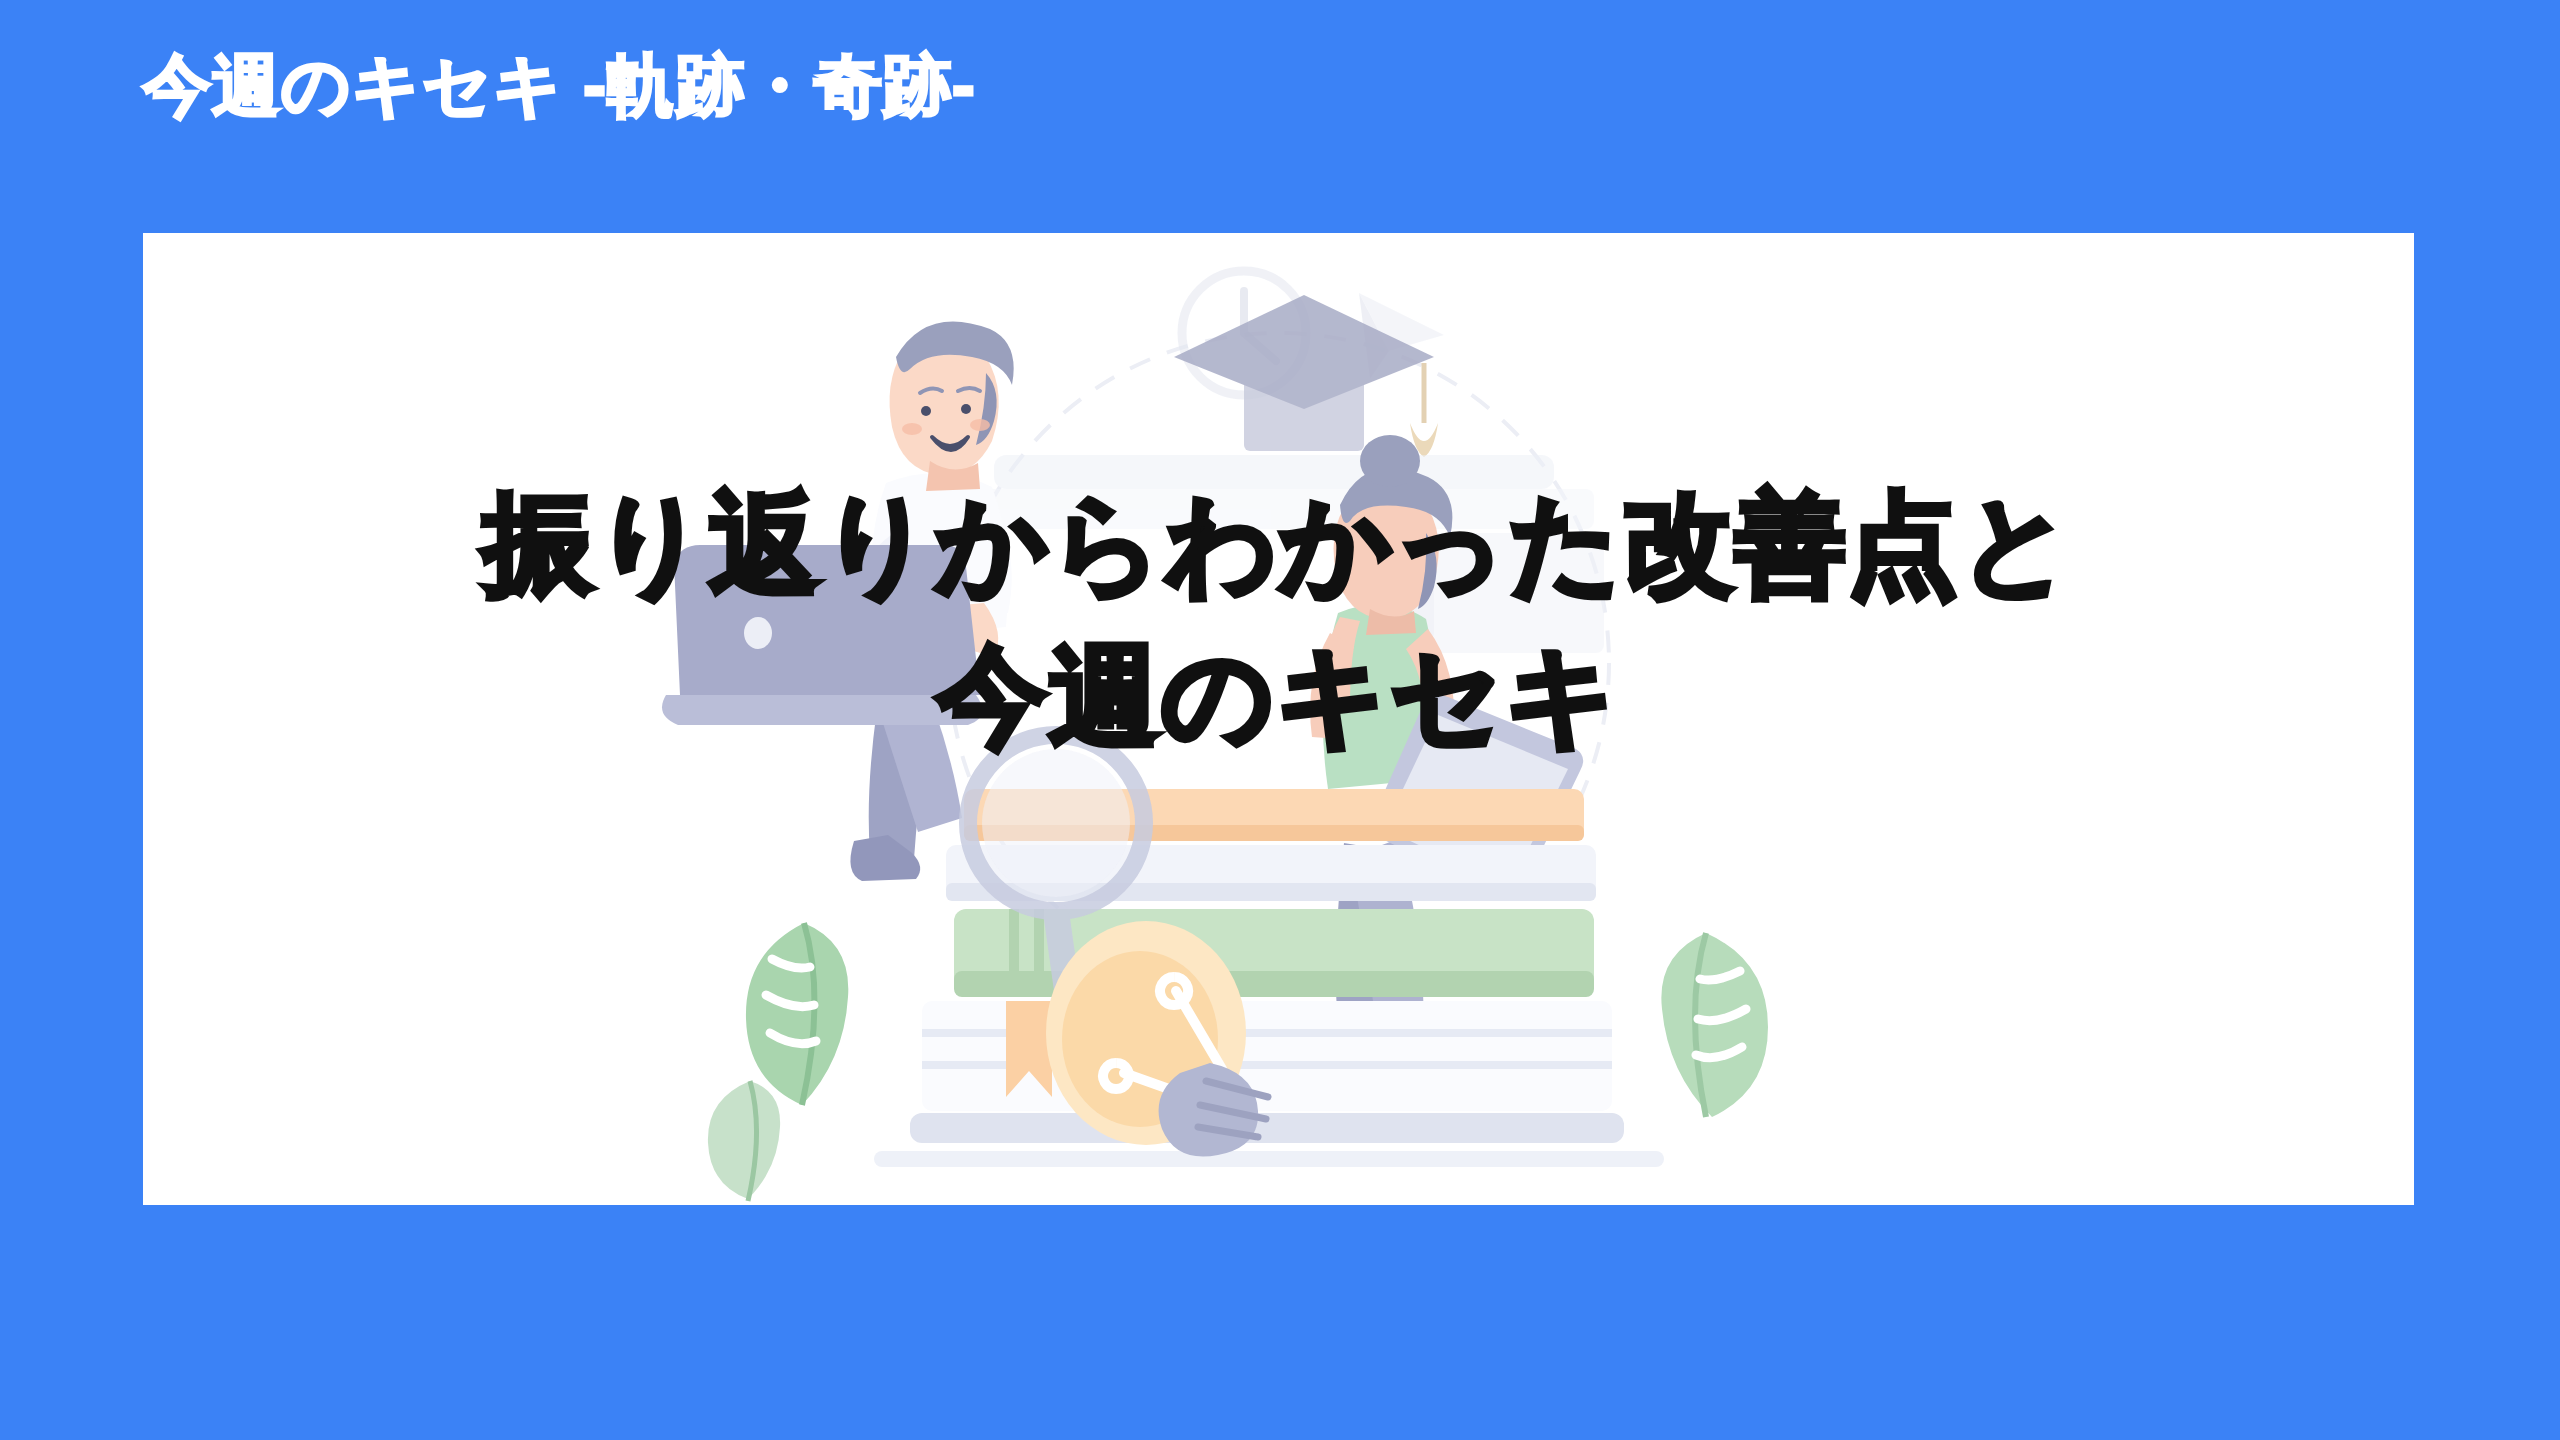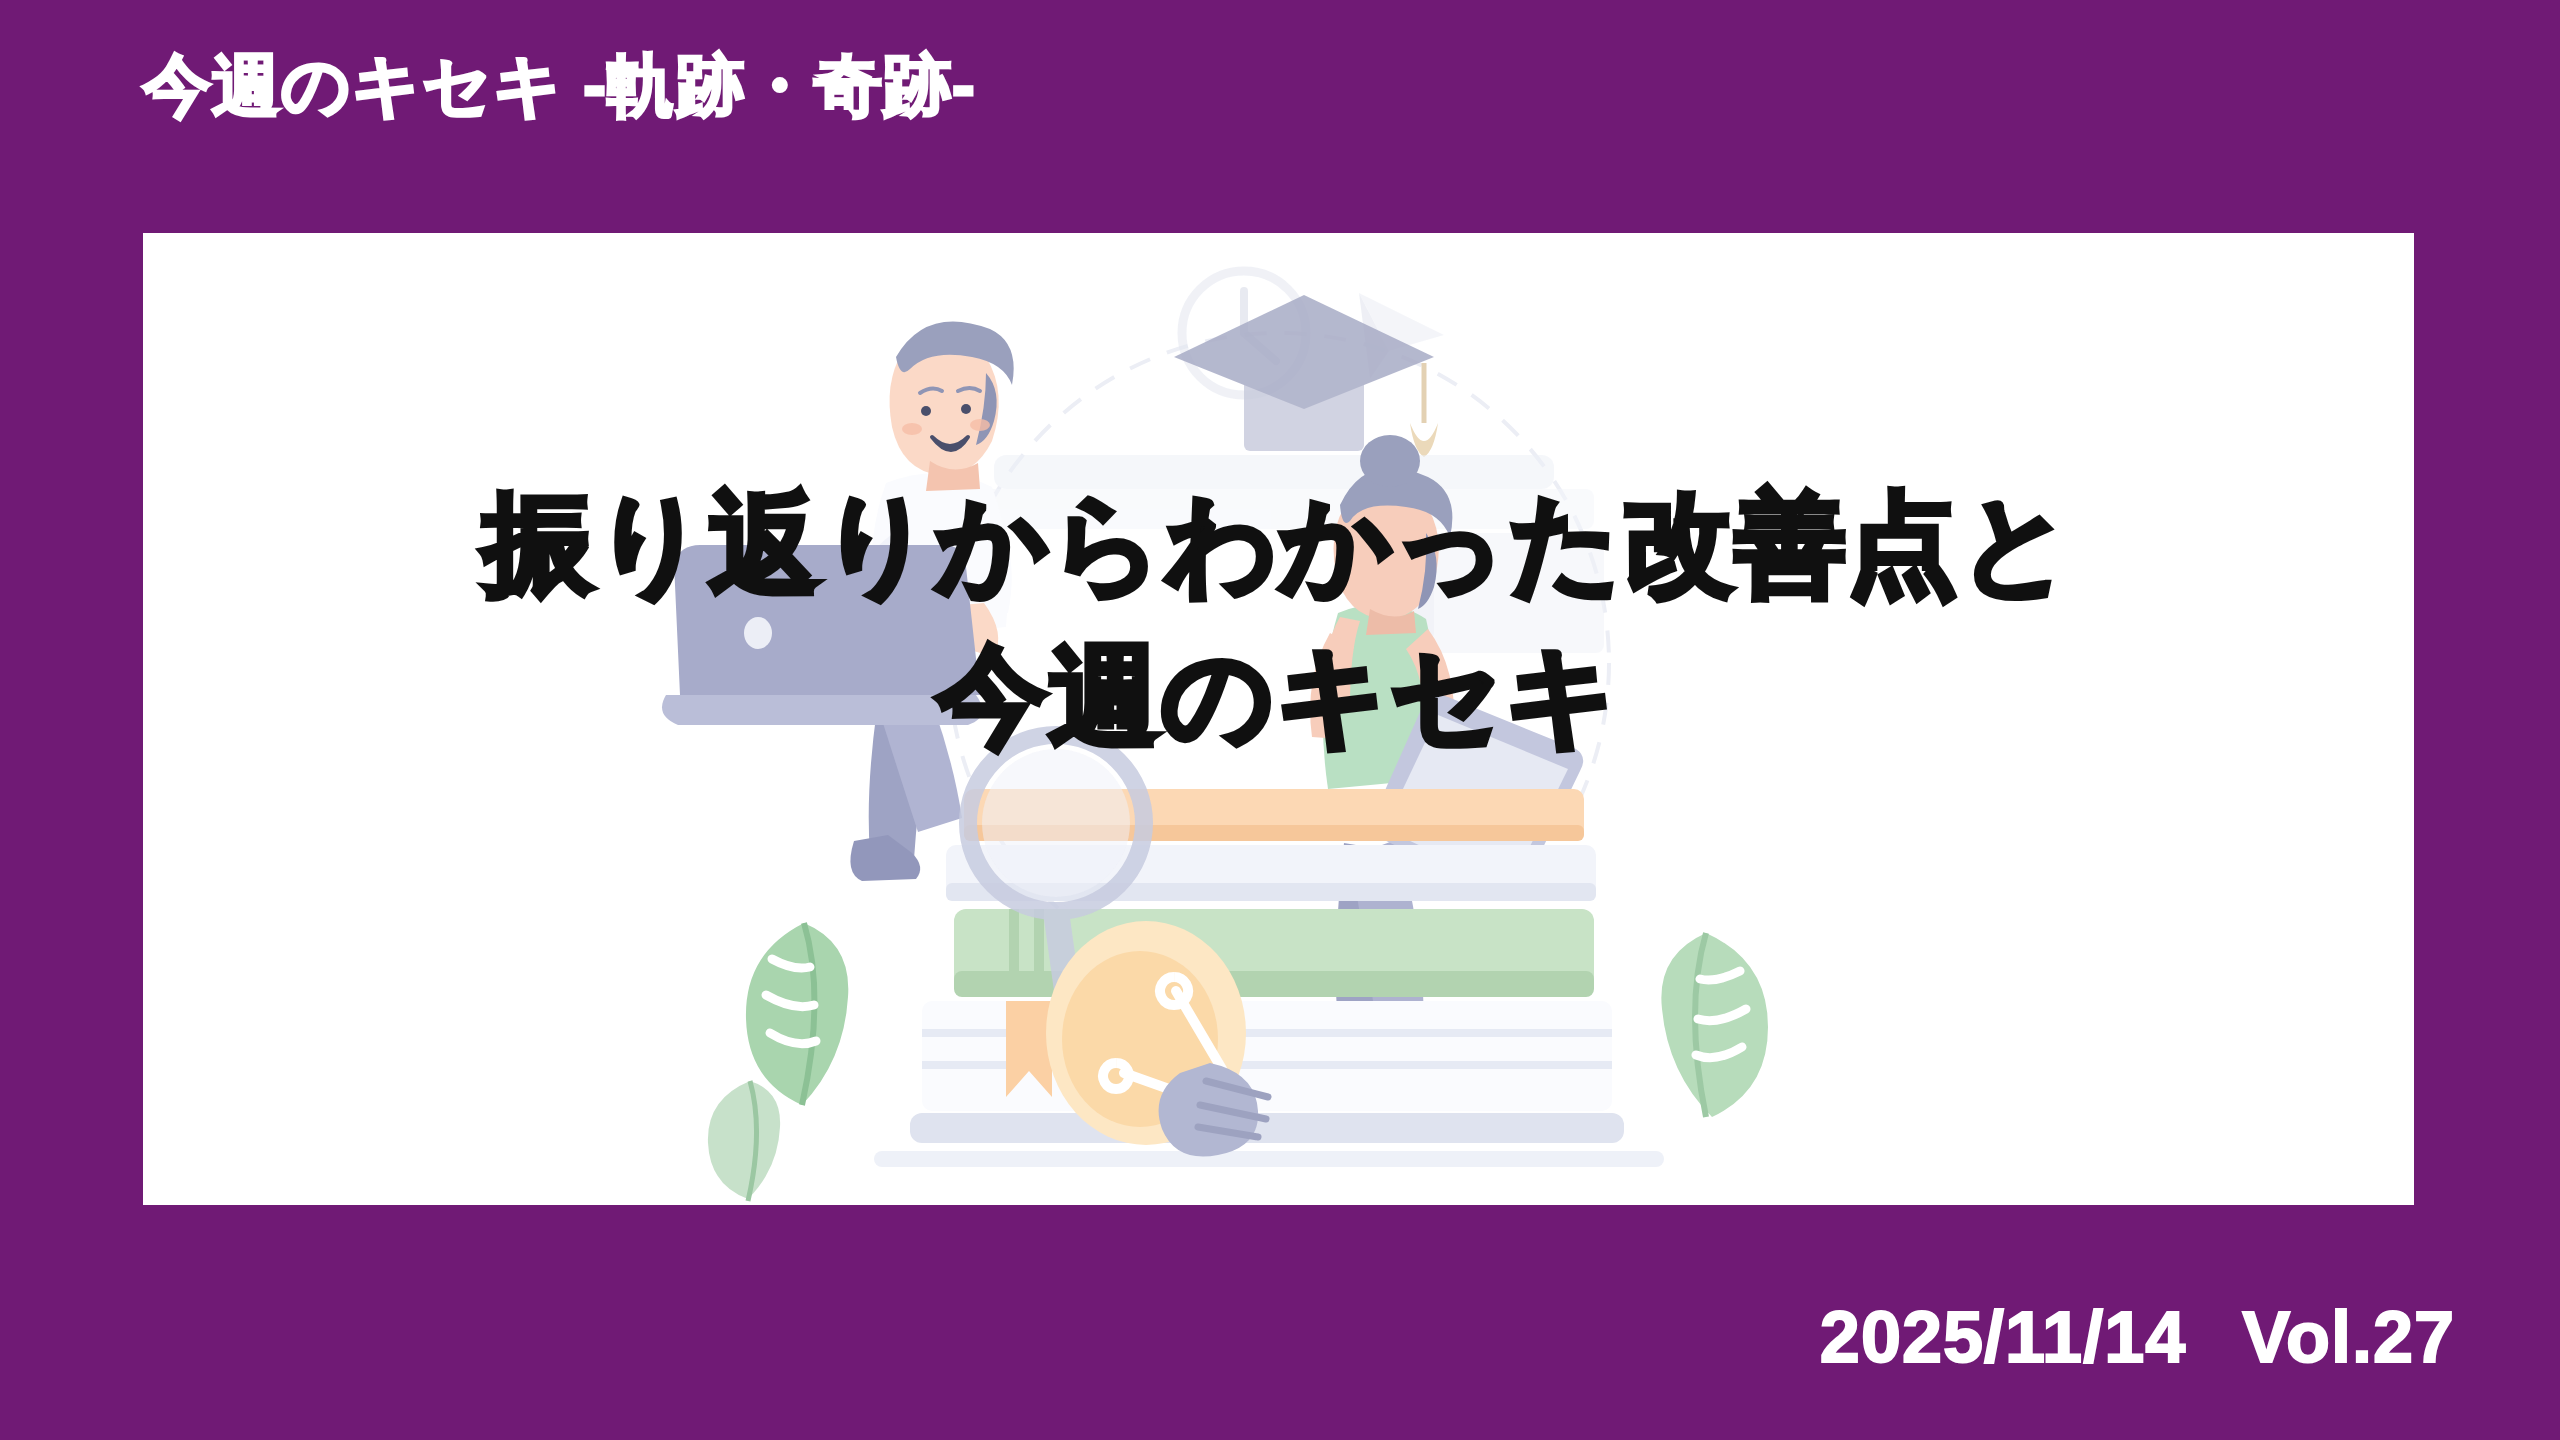--- a/index.html
+++ b/index.html
@@ -7,21 +7,21 @@
   body {
     background:#fb8c00;
     font-family:"Liberation Sans","DejaVu Sans",sans-serif;
     overflow:hidden;
     position:relative;
   }
   #canvas {
     position:relative;
     width:2560px;
     height:1440px;
-    background:#701a75;
+    background:#3b82f6;
   }
 
   
   .header-title {
     position:absolute;
     left:143px;
     top:48px;
     font-size:68px;
     line-height:1.1;
     font-weight:700;
@@ -253,18 +253,14 @@
       </svg>
     </div>
 
     <div class="title-wrap">
       <div class="title-line">振り返りからわかった改善点と</div>
       <div class="title-line">今週のキセキ</div>
     </div>
 
   </div>
 
-  <div class="footer">
-    <span>2025/11/14</span>
-    <span>Vol.27</span>
-  </div>
 
 </div>
 
 </body></html>

